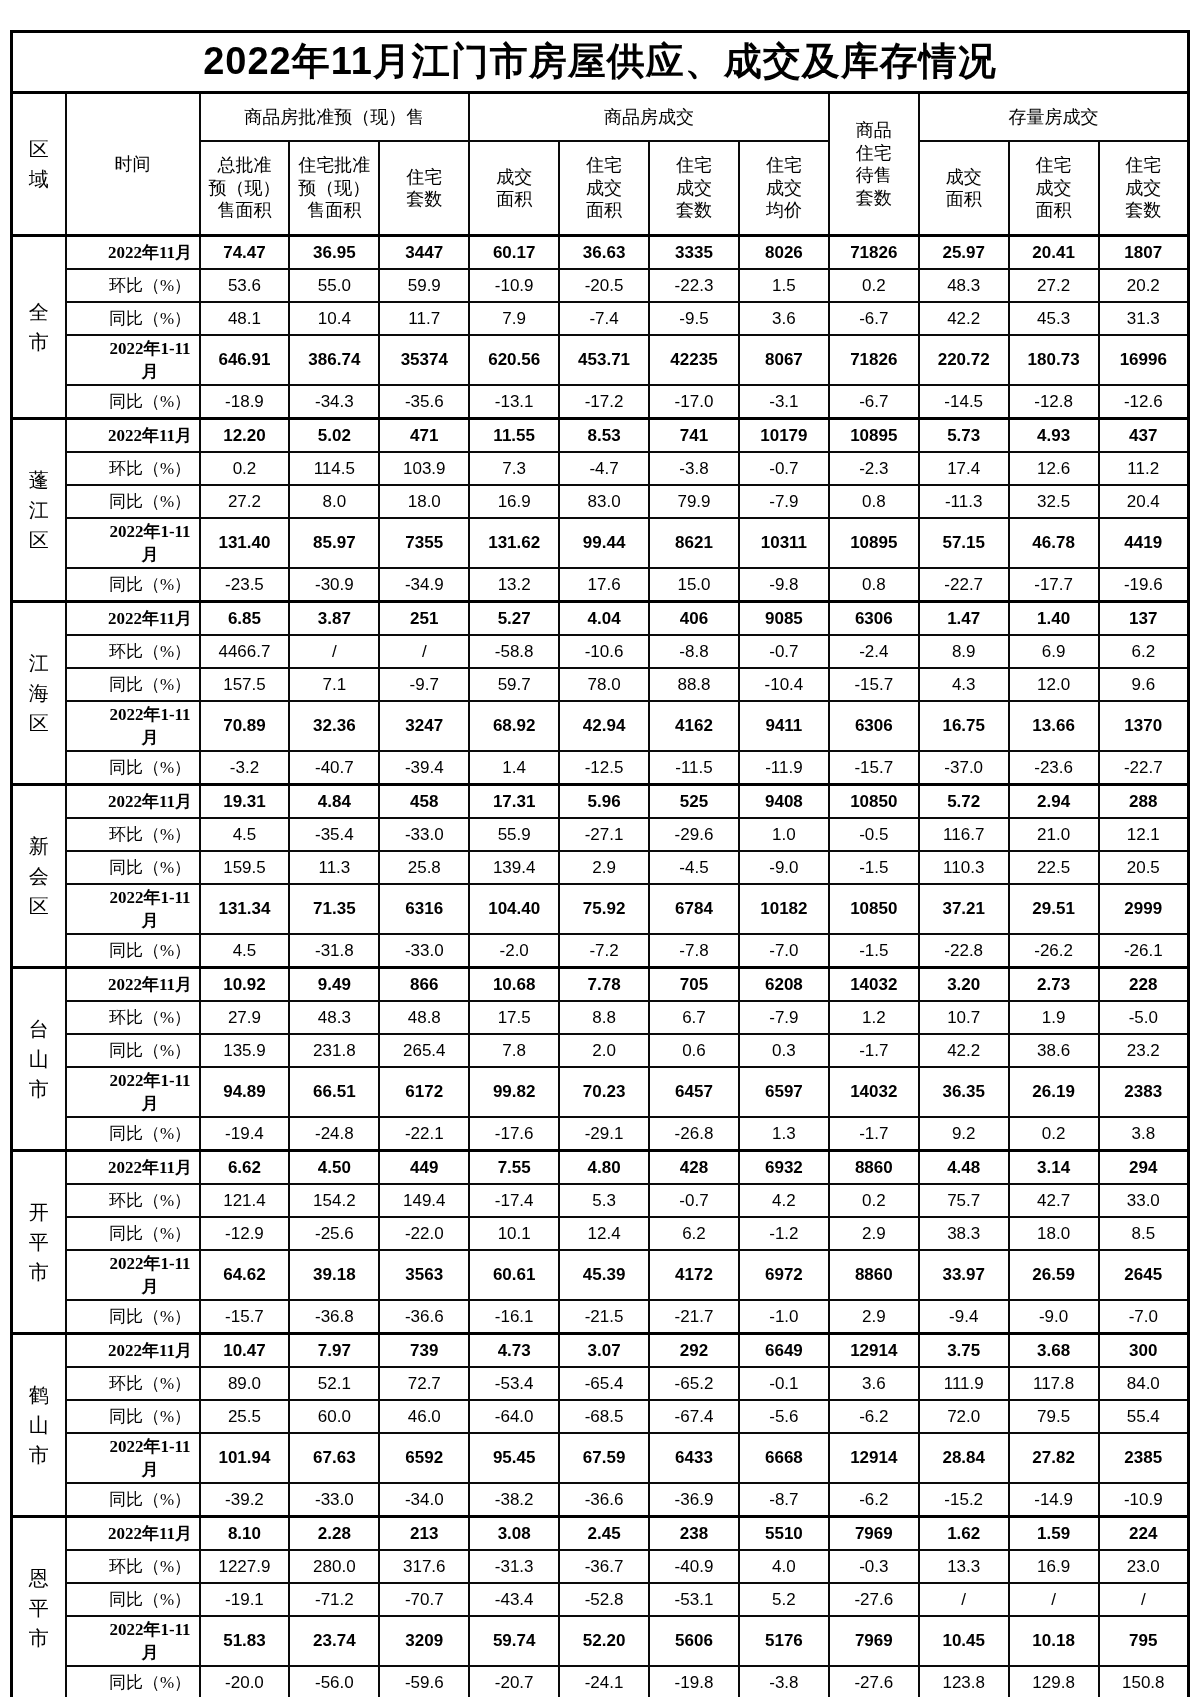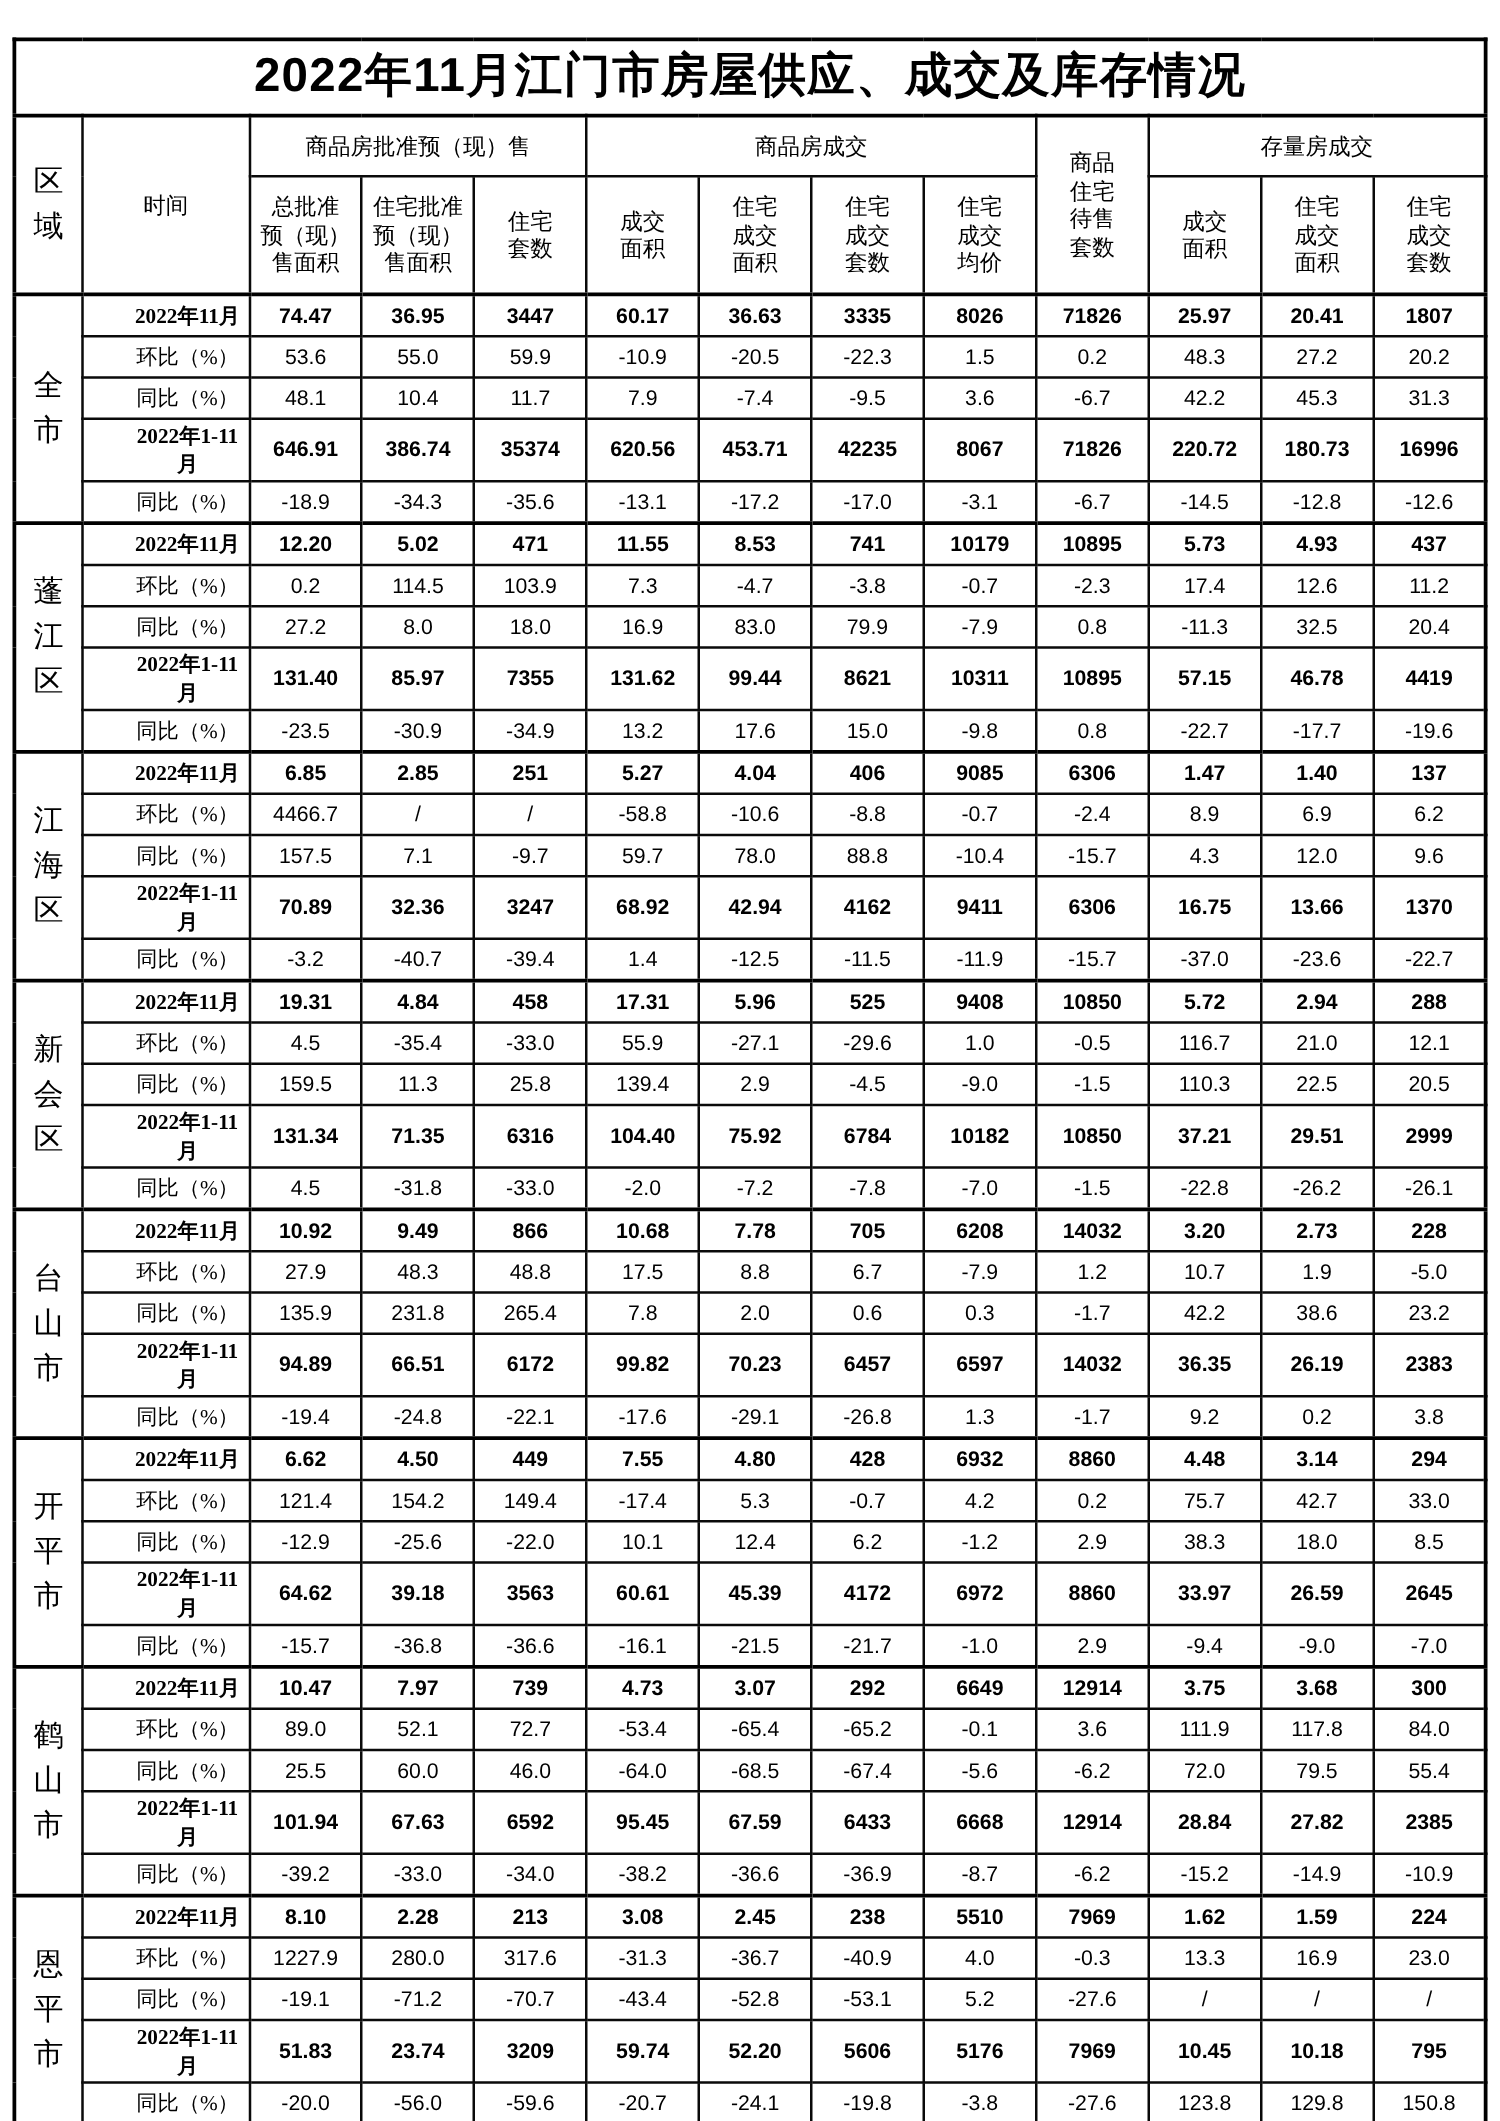--- a/index.html
+++ b/index.html
@@ -50,21 +50,21 @@
     white-space: pre-line;
   }
   thead tr.sub-row th { border-bottom: 3px solid #000; }
   th.rowspan2 { border-bottom: 3px solid #000; }
   .v-text {
     display: inline-block;
     width: 1.15em;
     word-break: break-all;
     white-space: normal;
     line-height: 1.5;
-    font-size: 24px;
+    font-size: 20px;
   }
   tbody td, tbody th { font-size: 18px; height: 29px; }
   tbody td.val {
     font-family: "Liberation Sans", sans-serif;
     font-size: 17px;
   }
   tbody td.row-label { font-size: 17px; padding-left: 37px; }
   tbody tr.bold-row td { font-weight: 700; }
   tbody tr.block-start td, tbody tr.block-start th { border-top: 3px solid #000; }
   th.region-cell { font-weight: 400; }
@@ -282,21 +282,21 @@
           <td class="val">-9.8</td>
           <td class="val">0.8</td>
           <td class="val">-22.7</td>
           <td class="val">-17.7</td>
           <td class="val">-19.6</td>
         </tr>
         <tr class="block-start bold-row">
           <th rowspan="5" class="region-cell"><span class="v-text">江海区</span></th>
           <td class="row-label">2022年11月</td>
           <td class="val">6.85</td>
-          <td class="val">2.85</td>
+          <td class="val">3.87</td>
           <td class="val">251</td>
           <td class="val">5.27</td>
           <td class="val">4.04</td>
           <td class="val">406</td>
           <td class="val">9085</td>
           <td class="val">6306</td>
           <td class="val">1.47</td>
           <td class="val">1.40</td>
           <td class="val">137</td>
         </tr>

